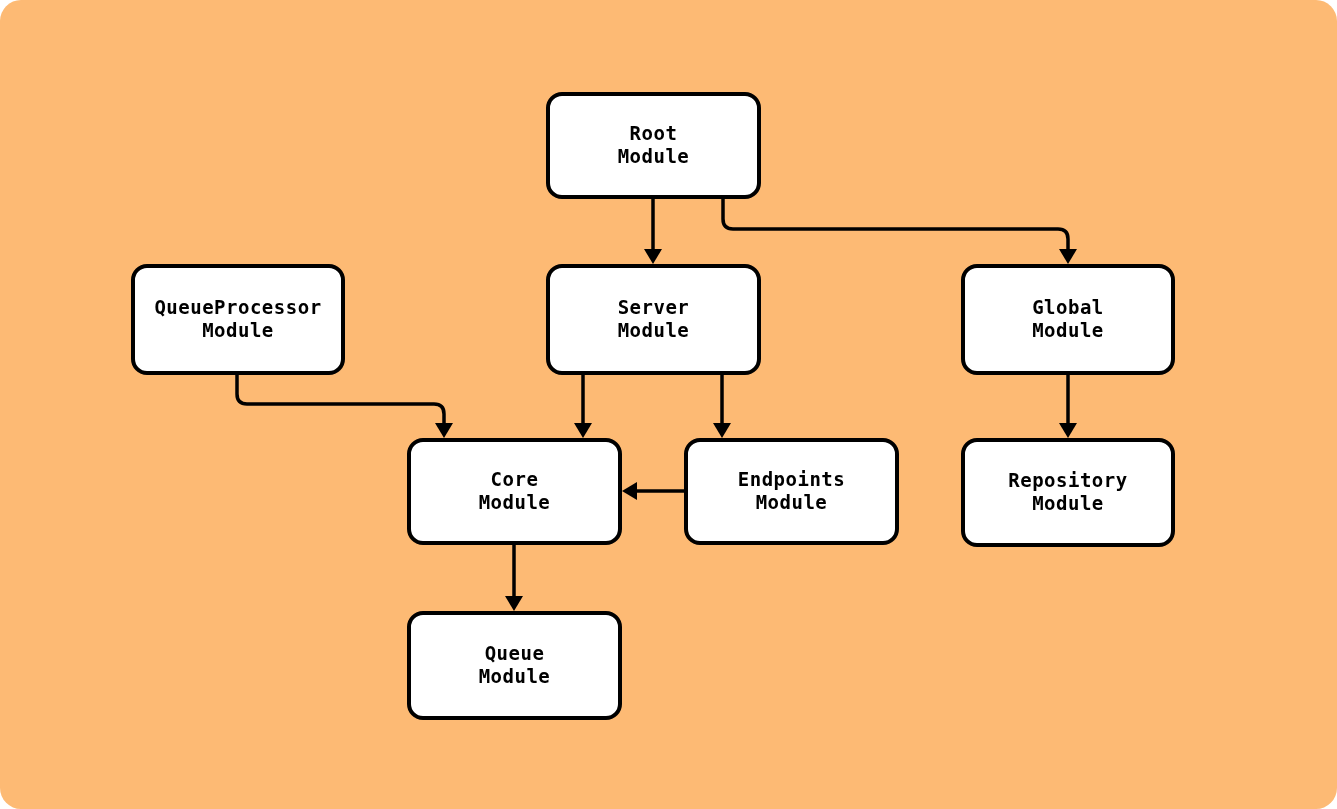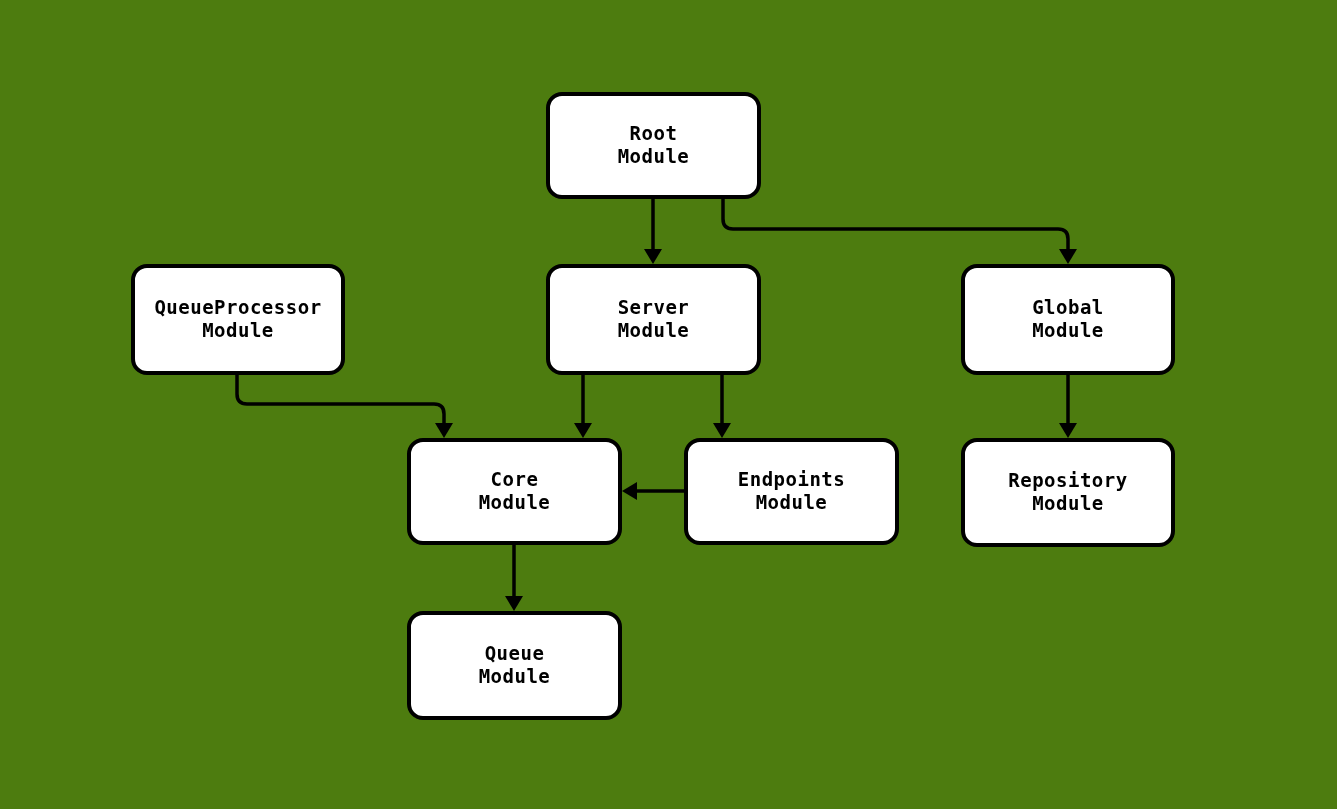--- a/index.html
+++ b/index.html
@@ -11,21 +11,22 @@
   body {
     width: 1337px;
     height: 809px;
     font-family: "DejaVu Sans Mono", "Liberation Mono", monospace;
     overflow: hidden;
   }
   #diagram-canvas {
     position: relative;
     width: 1337px;
     height: 809px;
-    background: #4d7c0f;
+    background: #fdba74;
+    border-radius: 21px;
   }
   svg#graph {
     position: absolute;
     top: 0;
     left: 0;
     width: 1337px;
     height: 809px;
     display: block;
   }
   .node-box {

